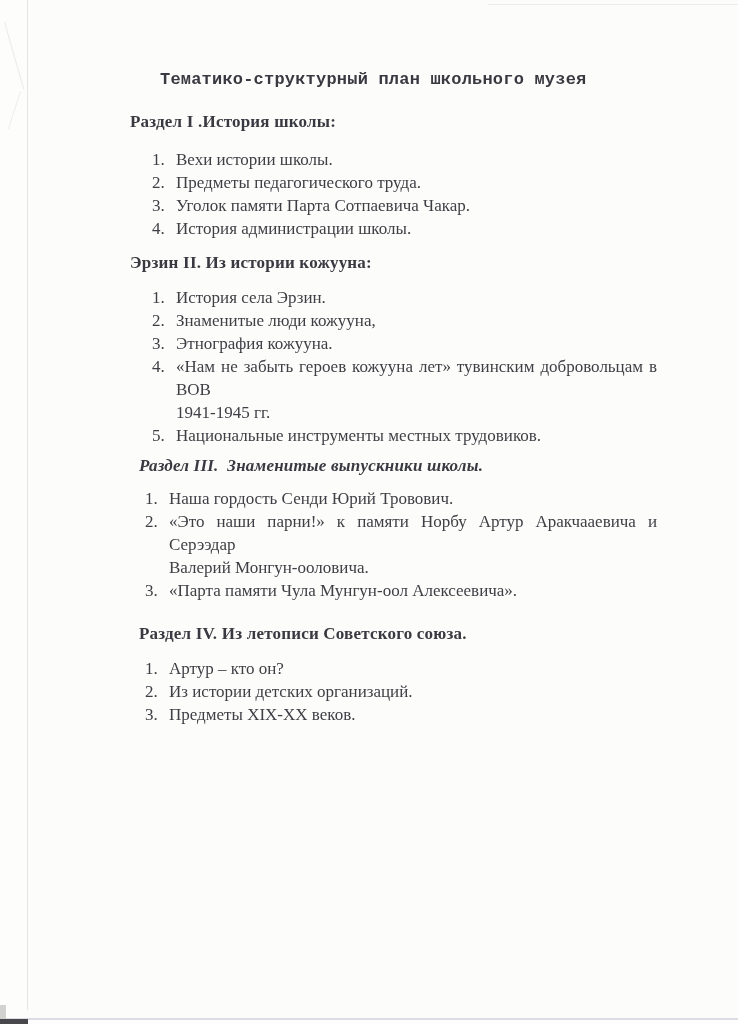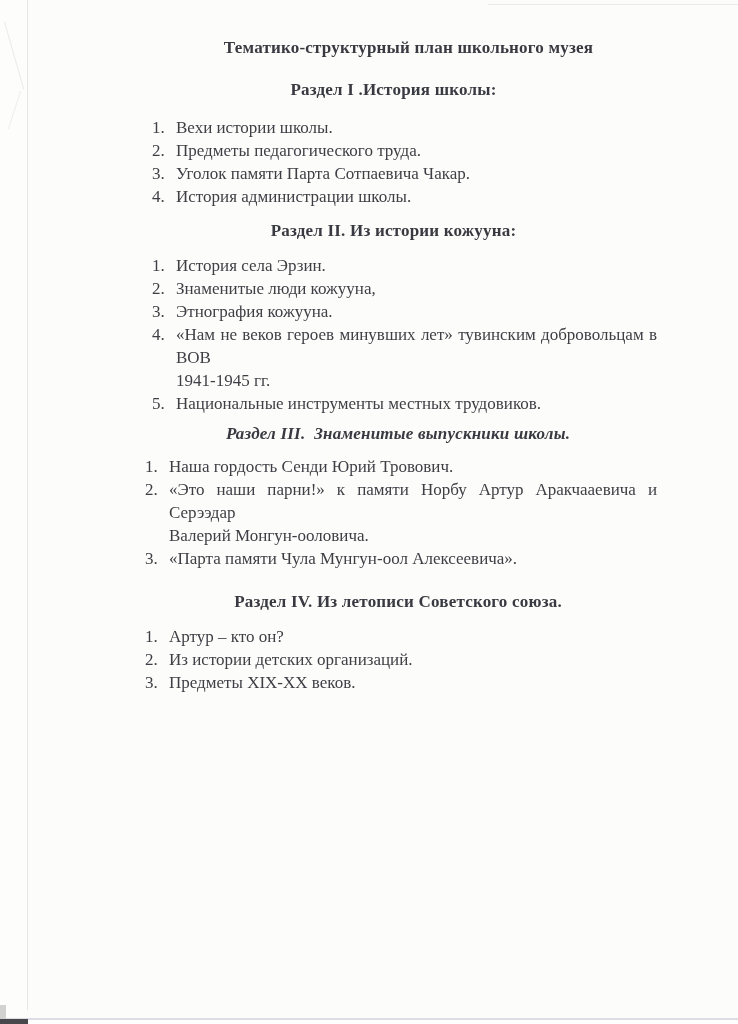--- a/index.html
+++ b/index.html
@@ -51,33 +51,33 @@
     position: absolute; left: 0; top: 1005px; width: 6px; height: 15px;
     background: #d2d2d0;
   }
   
   .content {
     position: absolute; left: 130px; top: 0; width: 527px;
     color: #3e3e45;
     font-size: 17px; line-height: 23px;
   }
   .doc-title {
-    padding-top: 36px;
+    padding-top: 68px;
     margin-left: 30px;
-    text-align: center;
+    text-align: left;
     font-weight: bold;
     color: #393941;
     letter-spacing: 0.2px;
+    font-family: Liberation Mono, monospace;
   }
   .section-heading {
     font-weight: bold;
     color: #393941;
     white-space: pre-wrap;
     letter-spacing: 0.2px;
-    text-align: center;
   }
   .h-1 { margin-top: 19px; }
   .h-2 { margin-top: 11px; }
   .h-3 { margin-top: 7px;  margin-left: 9px; font-style: italic; }
   .h-4 { margin-top: 20px;  margin-left: 9px; }
   .list { }
   .l-1 { margin-top: 15px; padding-left: 22px; }
   .l-2 { margin-top: 12px; padding-left: 22px; }
   .l-3 { margin-top: 10px; padding-left: 15px; }
   .l-4 { margin-top: 12px; padding-left: 15px; }
@@ -117,38 +117,38 @@
       <div class="row">
         <span class="num">3.</span>
         <div class="txt">Уголок памяти Парта Сотпаевича Чакар.</div>
       </div>
       <div class="row">
         <span class="num">4.</span>
         <div class="txt">История администрации школы.</div>
       </div>
     </div>
 
-    <div class="section-heading h-2">Раздел II. Из истории кожууна:</div>
+    <div class="section-heading h-2">Эрзин II. Из истории кожууна:</div>
     <div class="list l-2">
       <div class="row">
         <span class="num">1.</span>
         <div class="txt">История села Эрзин.</div>
       </div>
       <div class="row">
         <span class="num">2.</span>
         <div class="txt">Знаменитые люди кожууна,</div>
       </div>
       <div class="row">
         <span class="num">3.</span>
         <div class="txt">Этнография кожууна.</div>
       </div>
       <div class="row">
         <span class="num">4.</span>
         <div class="txt">
-          <div class="j-line">«Нам не веков героев минувших лет» тувинским добровольцам в ВОВ</div>
+          <div class="j-line">«Нам не забыть героев кожууна лет» тувинским добровольцам в ВОВ</div>
           <div>1941-1945 гг.</div>
         </div>
       </div>
       <div class="row">
         <span class="num">5.</span>
         <div class="txt">Национальные инструменты местных трудовиков.</div>
       </div>
     </div>
 
     <div class="section-heading h-3">Раздел III.  Знаменитые выпускники школы.</div>

